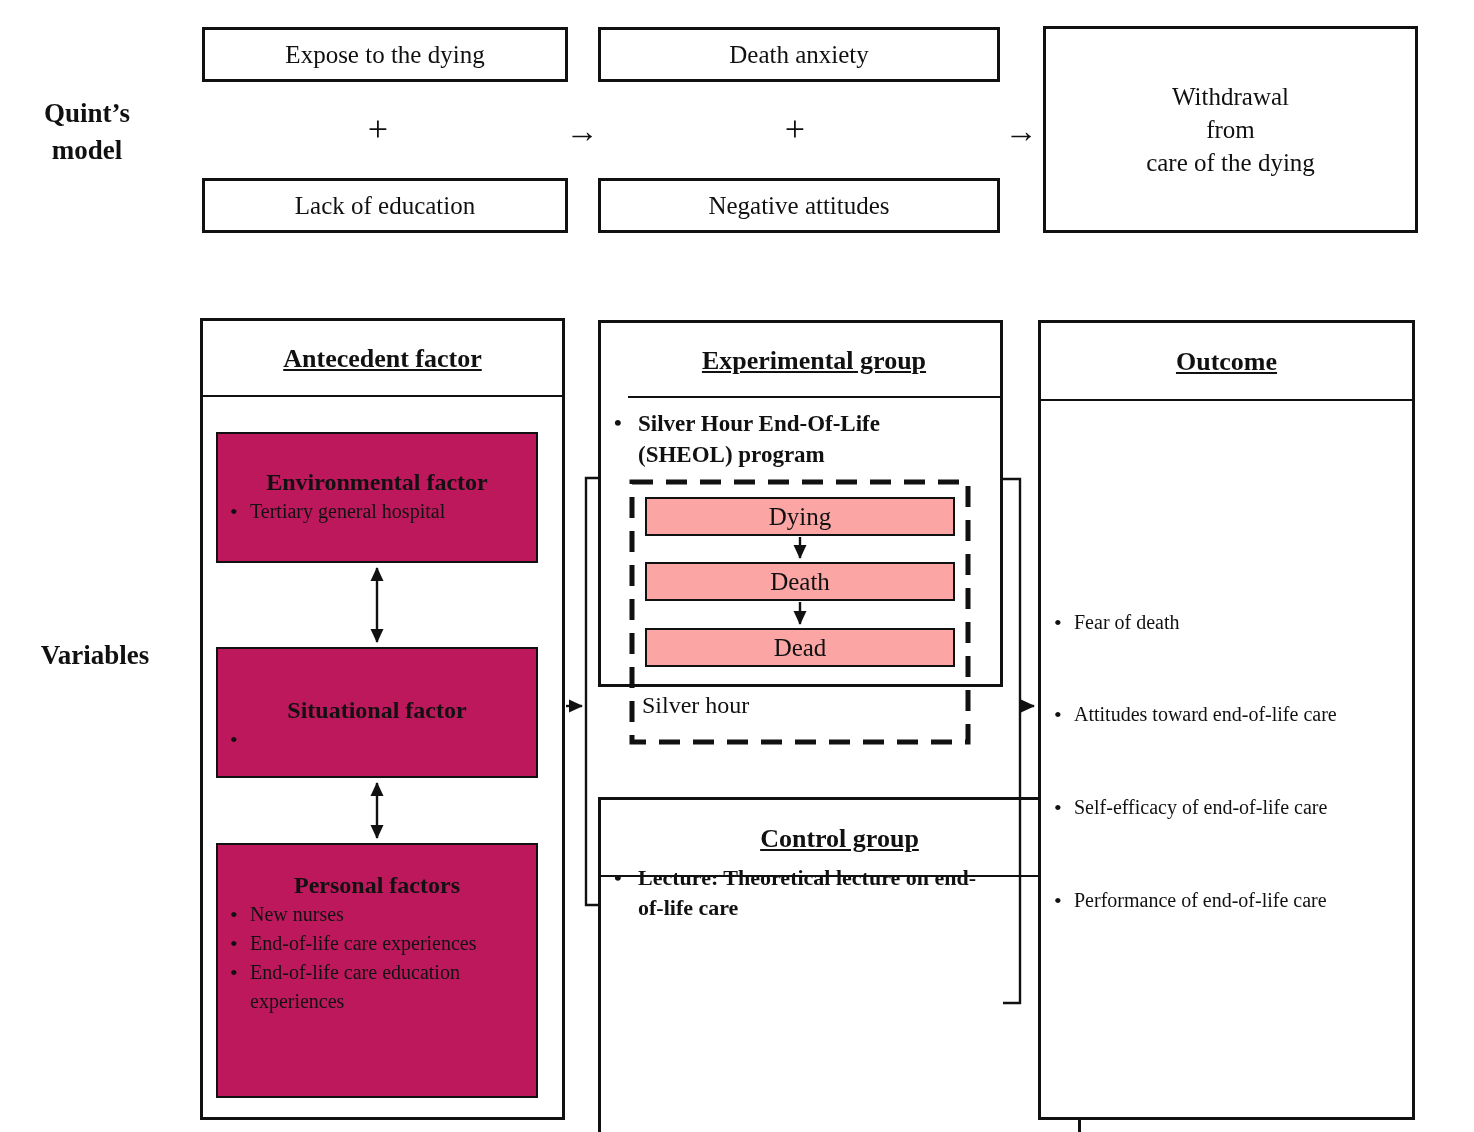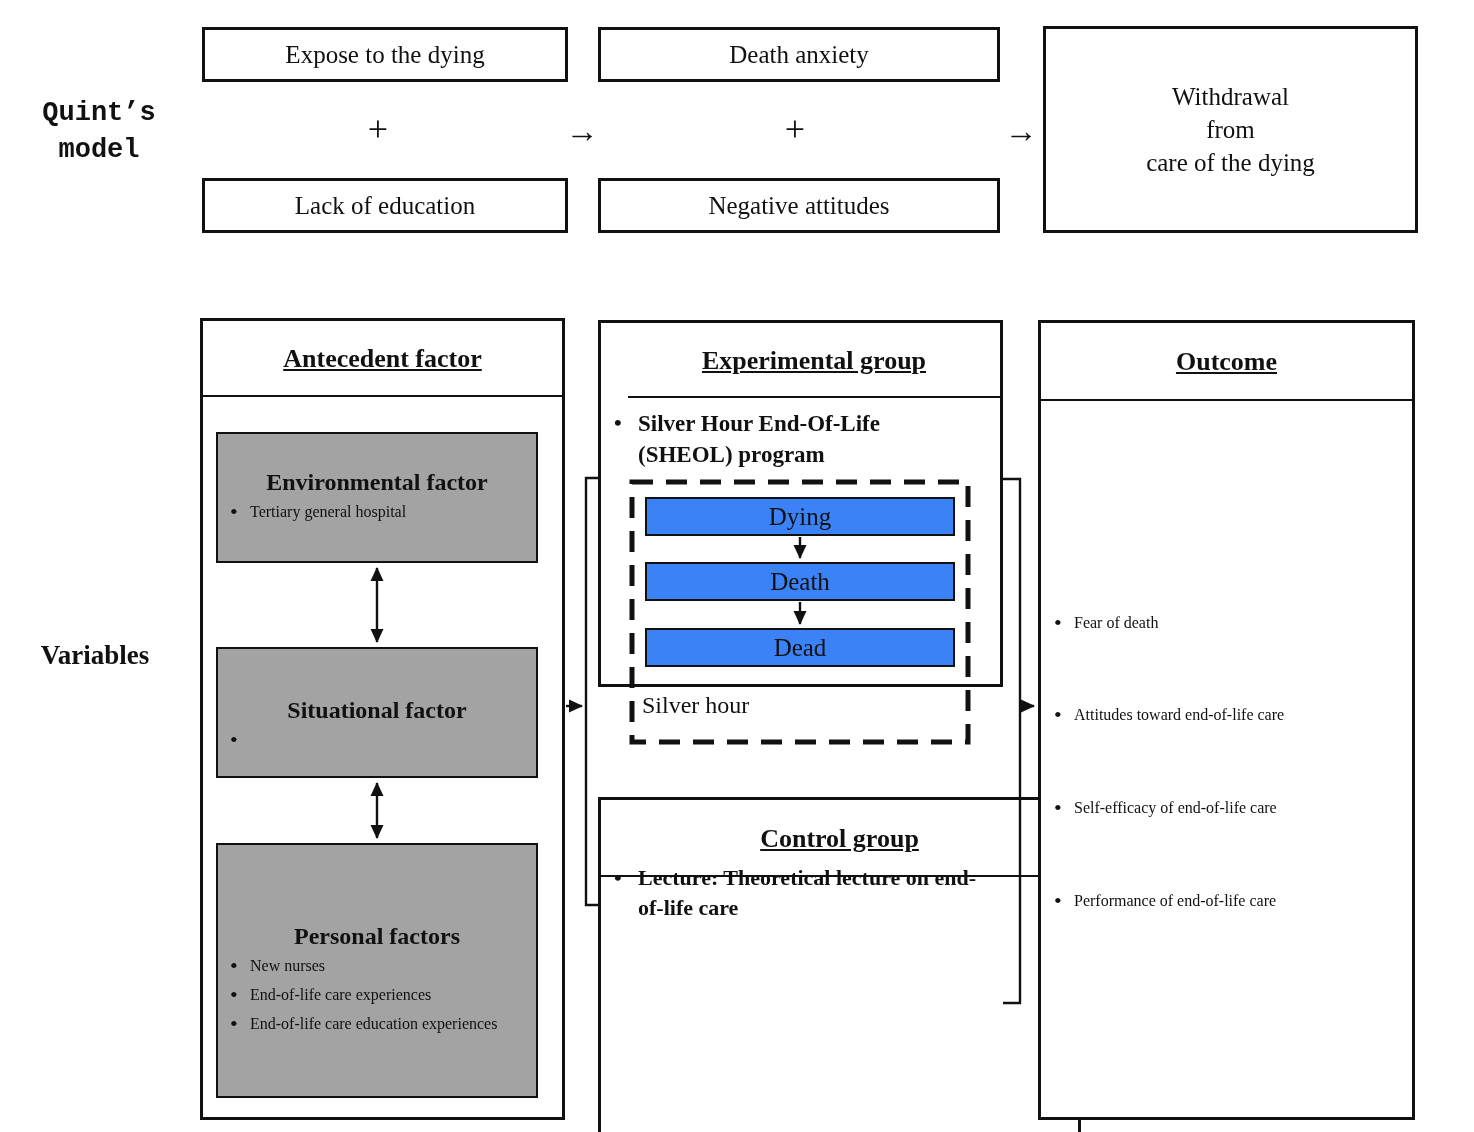--- a/index.html
+++ b/index.html
@@ -11,42 +11,42 @@
 
   .box { position:absolute; background:#fff; border:3px solid #111; }
   .cbox { display:flex; align-items:center; justify-content:center; text-align:center; }
   .topbox { font-size:25px; }
 
   .op { position:absolute; display:flex; align-items:center; justify-content:center; font-size:36px; }
   .op.arrow { font-size:33px; }
 
   .col-header { border-bottom:2.5px solid #111; font-weight:700; font-size:26px; text-align:center;text-decoration:underline; }
 
-  .inner-box { position:absolute; border:2.5px solid #111; background:#a3a3a3; }
+  .inner-box { position:absolute; border:2.5px solid #111; background:#be185d; }
   .f-title { font-weight:700; font-size:24px; line-height:30px; text-align:center; }
 
   .b-row { display:flex; align-items:flex-start; }
   .b-dot { flex:0 0 22px; font-size:22px; line-height:29px; padding-left:2px; }
-  .b-text { font-size:16px; line-height:29px; }
+  .b-text { font-size:20px; line-height:29px; }
   .bold { font-weight:700; }
   .nowrap { white-space:nowrap; }
 
-  .stage { position:absolute; border:2.5px solid #111; background:#3b82f6;
+  .stage { position:absolute; border:2.5px solid #111; background:#fca5a5;
            display:flex; align-items:center; justify-content:center; font-size:25px; }
 
   .silver { position:absolute; font-size:24px; }
 
   .overlay { position:absolute; left:0; top:0; pointer-events:none; }
 </style>
 </head>
 <body>
 
 <div class="canvas">
 
-  <div class="lbl" style="left:24px; top:95px; width:150px; line-height:37px;font-family:Liberation Mono, monospace;">
+  <div class="lbl" style="left:12px; top:95px; width:150px; line-height:37px;">
     <span style="display:block">Quint’s</span>
     <span style="display:block">model</span>
   </div>
 
   <div class="box cbox topbox" style="left:202px; top:27px; width:366px; height:55px;">
     <span>Expose to the dying</span>
   </div>
 
   <div class="box cbox topbox" style="left:598px; top:27px; width:402px; height:55px;">
     <span>Death anxiety</span>
@@ -87,21 +87,21 @@
     </div>
   </div>
 
   <div class="inner-box" style="left:216px; top:647px; width:322px; height:131px; padding-top:46px;">
     <div class="f-title">Situational factor</div>
     <div class="b-row" style="padding-left:10px;">
       <span class="b-dot">•</span>
     </div>
   </div>
 
-  <div class="inner-box" style="left:216px; top:843px; width:322px; height:255px; padding-top:76px;">
+  <div class="inner-box" style="left:216px; top:843px; width:322px; height:255px; padding-top:25px;">
     <div class="f-title">Personal factors</div>
     <div class="b-row" style="padding-left:10px;">
       <span class="b-dot">•</span>
       <span class="b-text">New nurses</span>
     </div>
     <div class="b-row" style="padding-left:10px;">
       <span class="b-dot">•</span>
       <span class="b-text">End-of-life care experiences</span>
     </div>
     <div class="b-row" style="padding-left:10px;">

